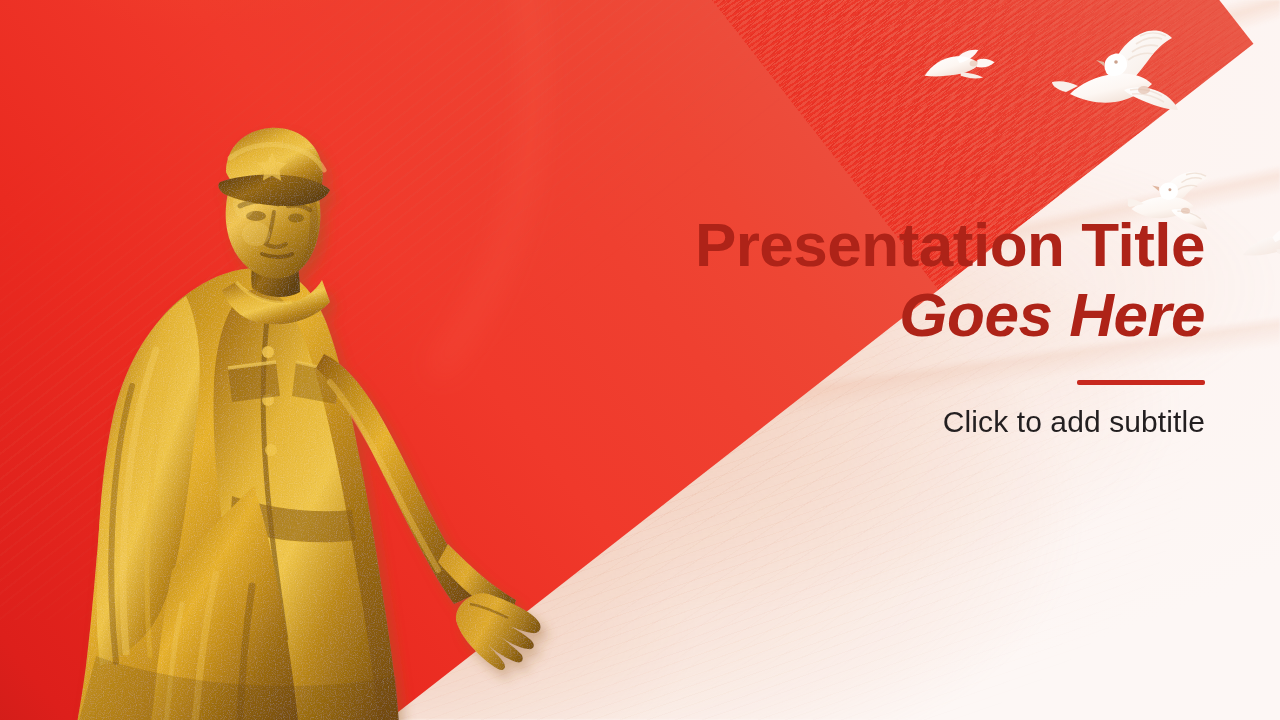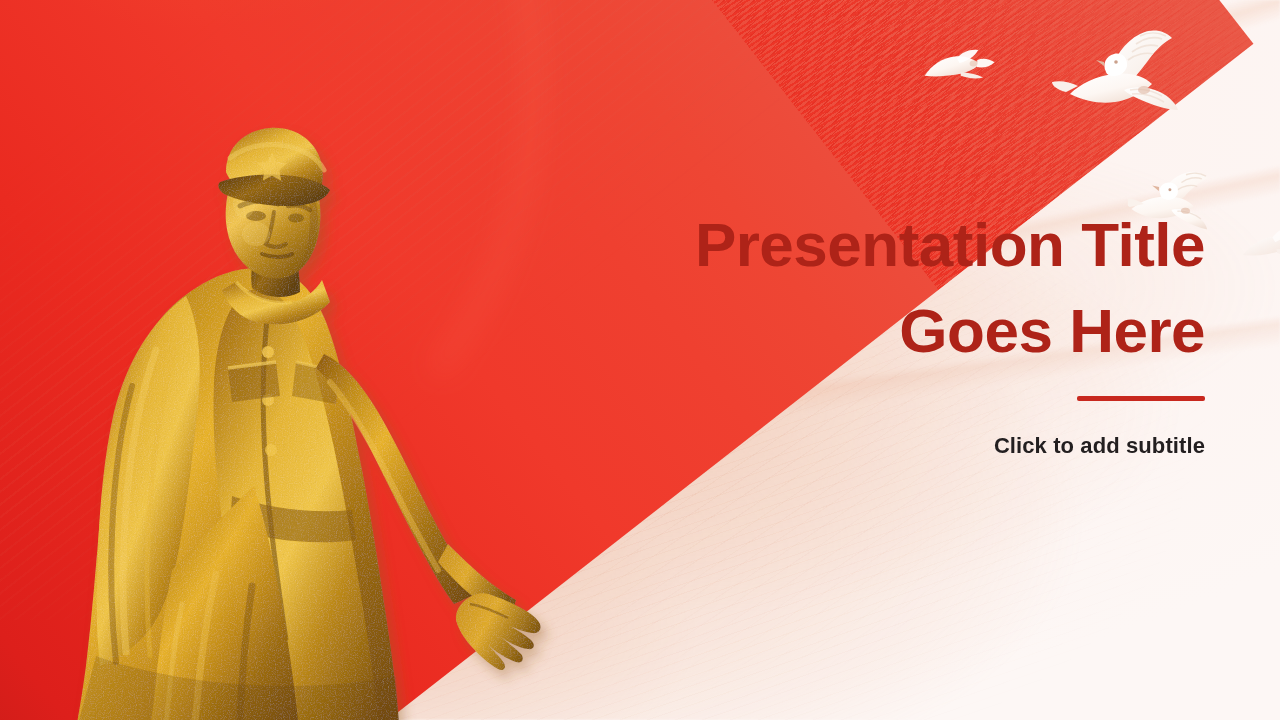--- a/index.html
+++ b/index.html
@@ -185,35 +185,35 @@
   }
   .title{
     color:#ae2318;
     font-size:62px;
     font-weight:bold;
     line-height:1.0;
     letter-spacing:-0.5px;
     white-space:nowrap;
   }
   .title-line{ display:block; }
-  .title-line + .title-line{ margin-top:24px; }
+  .title-line + .title-line{ margin-top:8px;font-style:italic; }
 
   .divider{
     display:inline-block;
     width:128px; height:5px;
     background:#c8281e;
     border-radius:2px;
     margin-top:34px;
   }
 
   .subtitle{
-    margin-top:28px;
+    margin-top:16px;
     color:#231f20;
-    font-size:22px;
-    font-weight:bold;
+    font-size:30px;
+    font-weight:normal;
     letter-spacing:.1px;
   }
 
   .meta{
     position:absolute;
     right:75px; top:565px;
     width:420px;
     text-align:right;
   }
   .meta-site{

